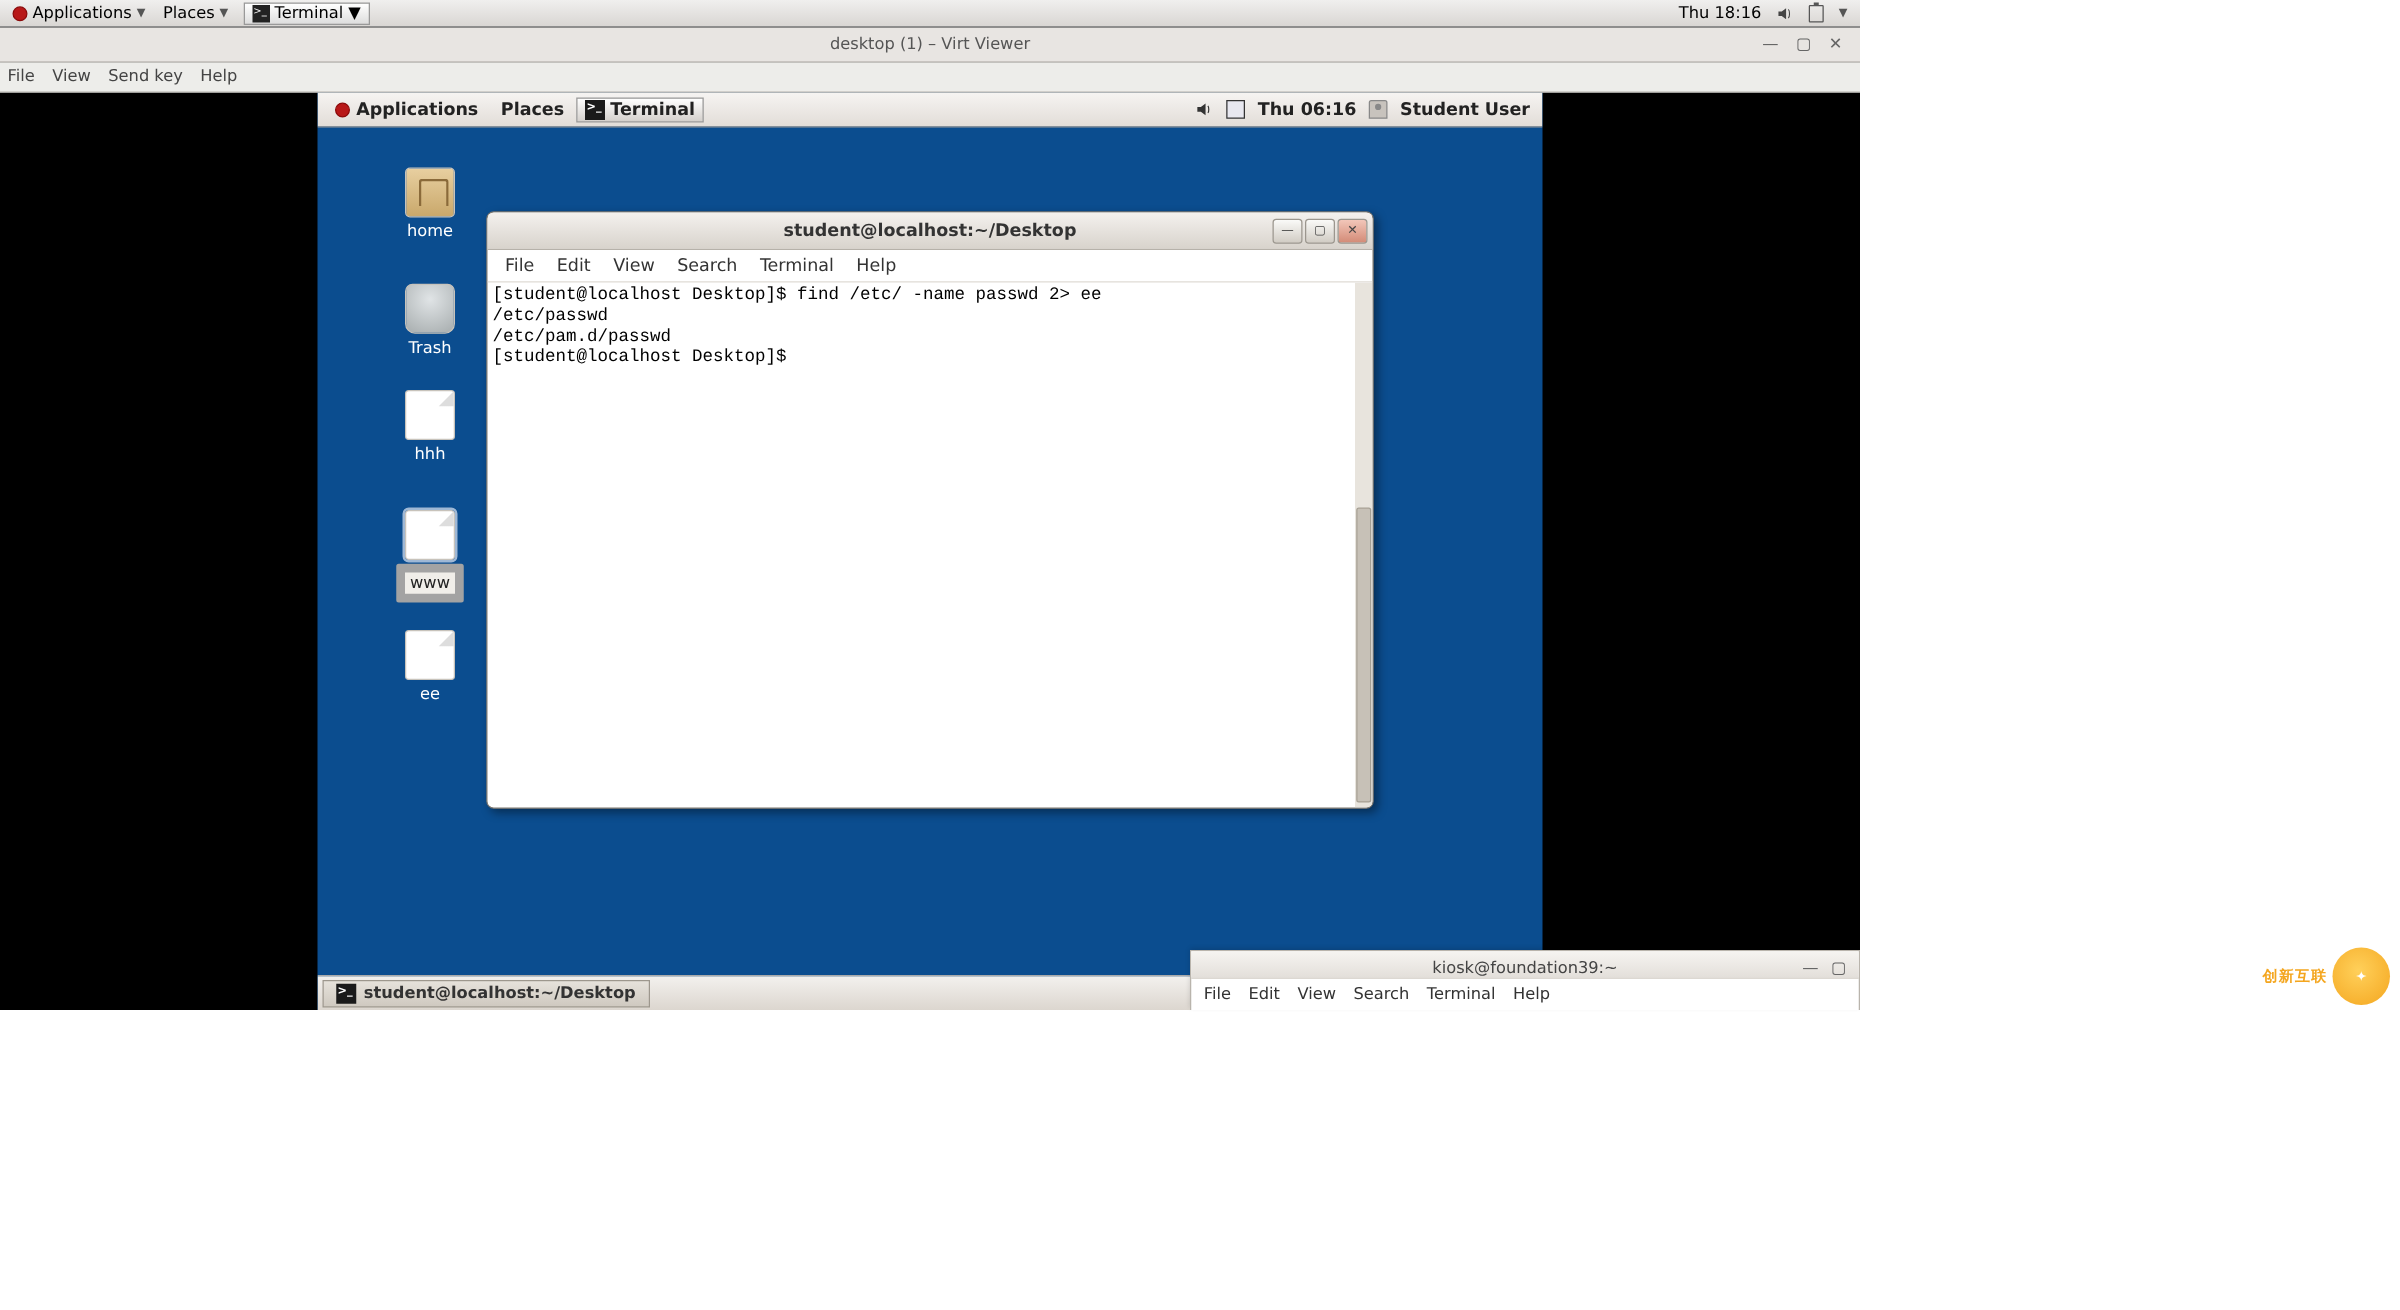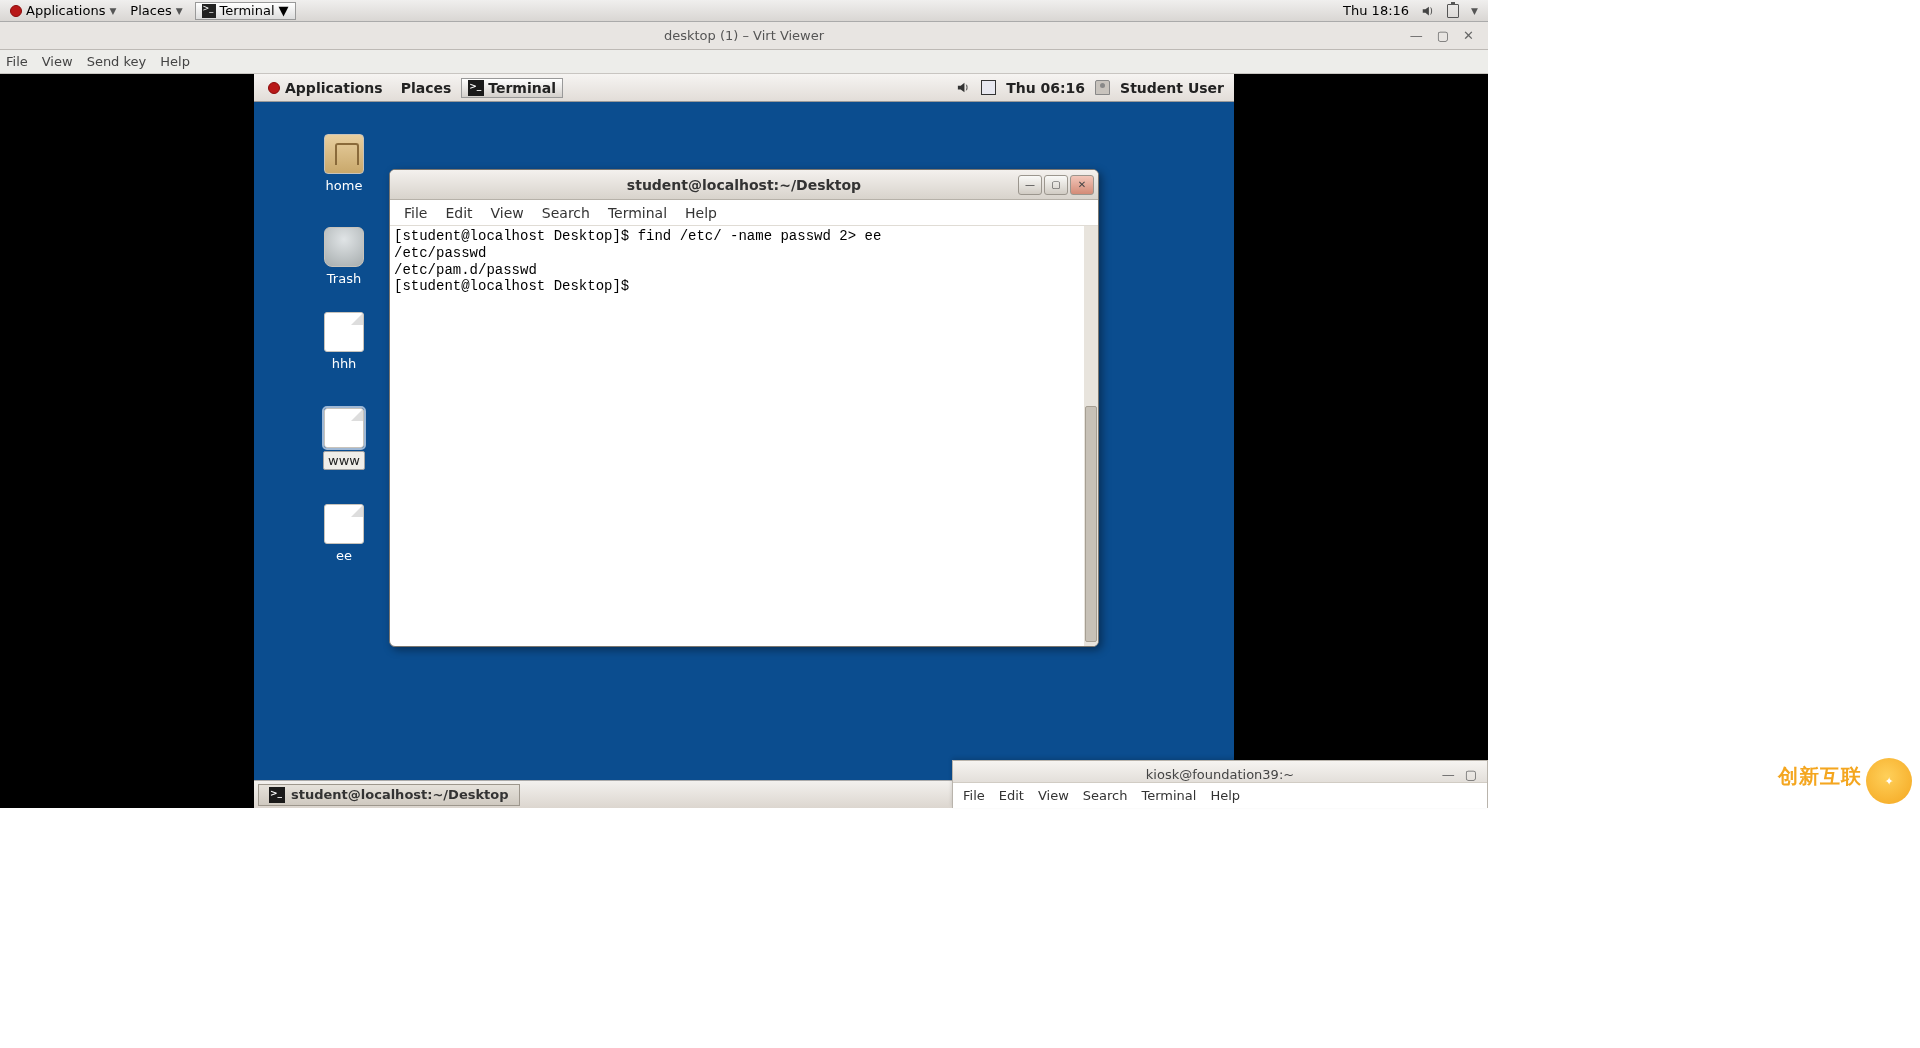--- a/index.html
+++ b/index.html
@@ -53,21 +53,21 @@
 
 .dicon { position:absolute; width:70px; text-align:center; color:#fff; font-size:13px; }
 .dicon .ibox { width:40px; height:40px; margin:0 auto 3px; background:#fff; border:1px solid #c8c3bb; border-radius:3px; position:relative;}
 .dicon.selected .ibox{ outline:2px solid #9fb8d5; }
 .dicon.home .ibox{ background:linear-gradient(#e8cfa0,#c9a86b); border-radius:4px; }
 .dicon.home .ibox::after{content:"";position:absolute;left:10px;top:8px;width:20px;height:20px;border:2px solid #8a6a3a;border-bottom:none;border-radius:3px 3px 0 0;}
 .dicon.trash .ibox{ background:radial-gradient(circle at 50% 30%,#e0e4e6,#a7adae); border-radius:6px 6px 8px 8px;}
 .dicon.file .ibox{ background:#fff; }
 .dicon.file .ibox::before{content:"";position:absolute;top:0;right:0;width:12px;height:12px;background:linear-gradient(135deg,transparent 49%,#ddd 51%);}
 .dicon .label-box{display:inline-block;padding:1px 4px;border-radius:2px;}
-.dicon.selected .label-box{background:#f0eee9;color:#222;border:1px solid #a3a3a3;}
+.dicon.selected .label-box{background:#f0eee9;color:#222;border:7px solid #a3a3a3;}
 
 
 .term-win { position:absolute; left:135px; top:95px; width:710px; height:478px; background:#fff; border:1px solid #7a766f; border-radius:6px; box-shadow:3px 3px 8px rgba(0,0,0,.4); overflow:hidden;}
 .term-title { height:30px; background:linear-gradient(#f4f1ee,#d8d3cc); border-bottom:1px solid #b6b1a9; display:flex; align-items:center; position:relative;}
 .term-title .ttext{ position:absolute; left:50%; transform:translateX(-50%); font-weight:bold; color:#333; font-size:14px;}
 .term-title .tbtns{ margin-left:auto; display:flex; gap:2px; padding-right:4px;}
 .tbtn { width:24px;height:20px; background:linear-gradient(#fafaf8,#d1ccc4); border:1px solid #9b968e; border-radius:3px; font-size:10px; display:flex;align-items:center;justify-content:center; color:#444;}
 .tbtn.close{background:linear-gradient(#f2c6b9,#d38b77);}
 .term-menu { height:26px; display:flex; align-items:center; gap:18px; padding-left:14px; border-bottom:1px solid #e0dcd5; font-size:14px; color:#333;}
 .term-menu span{cursor:default;}
@@ -81,21 +81,21 @@
 .gtask .ticon{ width:16px;height:16px;background:#1a1a1a;display:inline-block;position:relative;}
 .gtask .ticon::after{content:">_";color:#fff;font-size:9px;position:absolute;left:1px;top:1px;}
 .host-term-wrap{position:absolute; bottom:0; right:0; width:536px; height:48px; background:#fff; border:1px solid #b9b4ac; border-bottom:none; box-shadow:0 -2px 4px rgba(0,0,0,.15);}
 .host-term-title{height:22px;background:linear-gradient(#f6f4f1,#e3dfda);display:flex;align-items:flex-end;position:relative;font-size:13px;color:#444;border-bottom:1px solid #d1ccc4;}
 .host-term-title .httext{position:absolute;left:50%;transform:translateX(-50%);}
 .host-term-title .htbtns{margin-left:auto;display:flex;gap:10px;padding-right:10px;color:#666;}
 .host-term-menu{height:24px;display:flex;align-items:center;gap:14px;padding-left:10px;font-size:13px;color:#333;}
 
 
 .wm-logo { position:absolute; right:8px; bottom:244px; width:46px; height:46px; border-radius:50%; background:radial-gradient(circle at 45% 40%,#ffd05a,#f4a61f); display:flex;align-items:center;justify-content:center; color:#fff; font-weight:bold; font-size:11px;}
-.wm-text { position:absolute; right:58px; bottom:258px; color:#f4a61f; font-weight:bold; font-size:20px; letter-spacing:1px;}
+.wm-text { position:absolute; right:58px; bottom:258px; color:#f4a61f; font-weight:bold; font-size:12px; letter-spacing:1px;}
 
 
 .lower-white{position:absolute; left:0; right:432px; top:808px; bottom:0; background:#fff;}
 </style>
 </head>
 <body>
 
 <div class="host-panel">
   <div class="left">
     <div class="panel-item">

